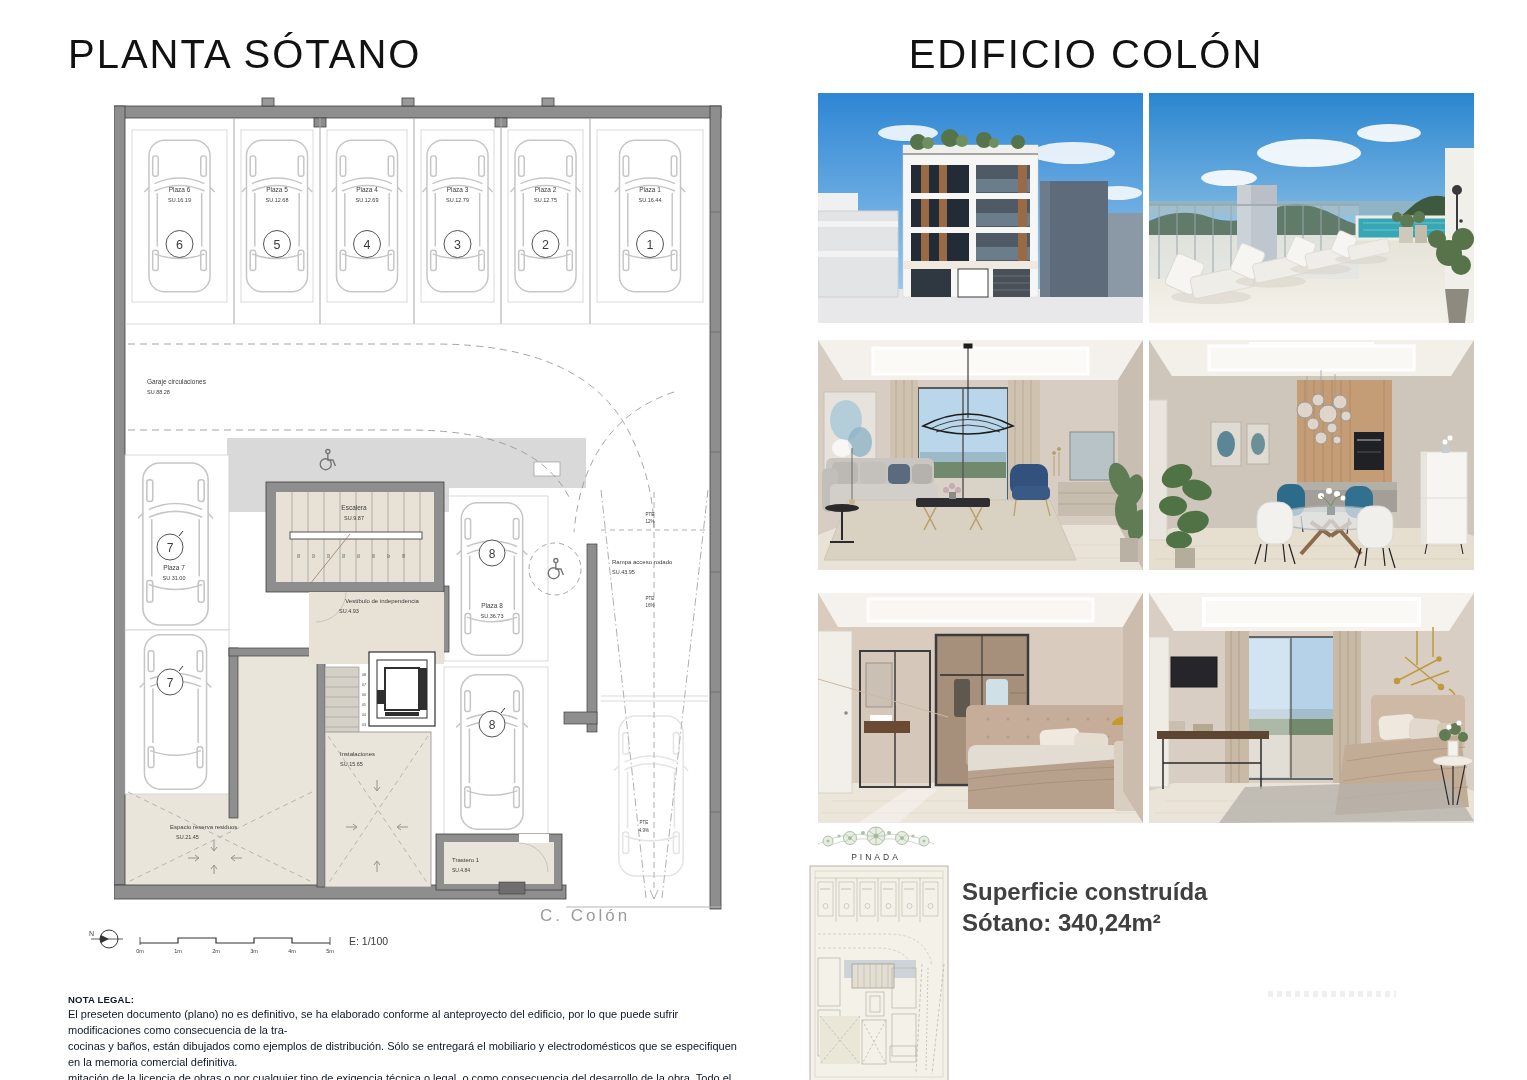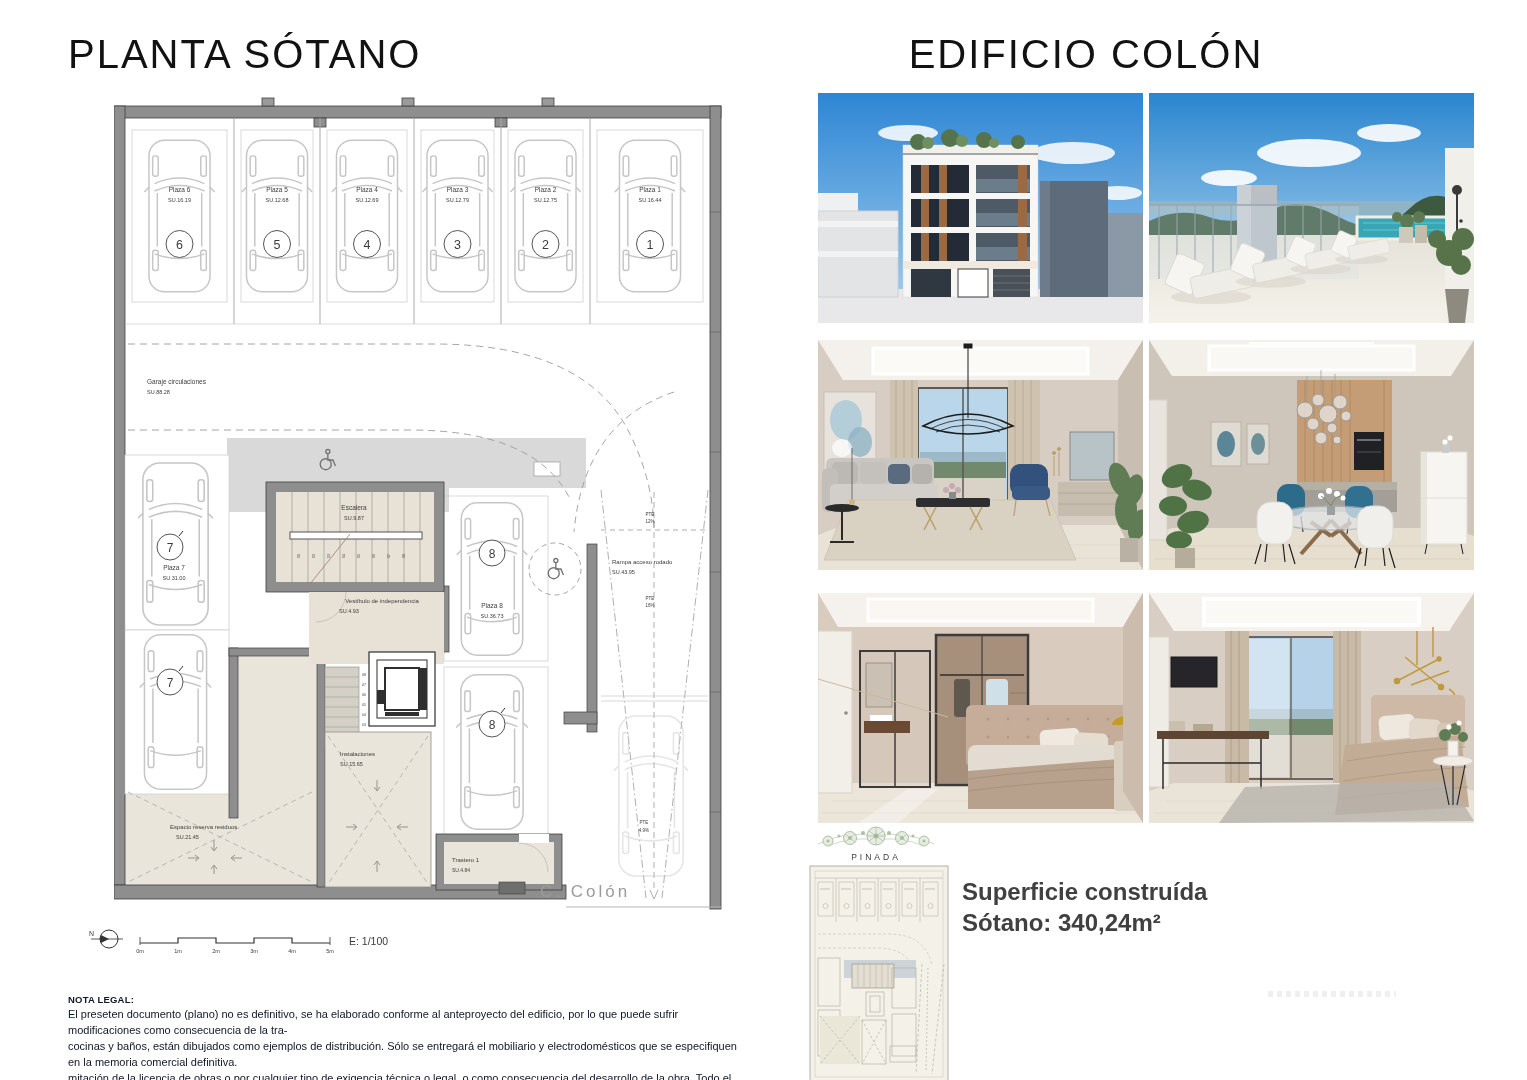--- a/index.html
+++ b/index.html
@@ -6,21 +6,21 @@
   .page{position:relative;width:1527px;height:1080px;background:#ffffff;overflow:hidden;
         font-family:"Liberation Sans",sans-serif;margin-top:8px;}
   .title{position:absolute;font-size:40px;letter-spacing:2px;color:#121212;font-weight:400;}
   #title-left{left:68px;top:24px;}
   #title-right{left:876px;top:24px;width:420px;text-align:center;}
   .abs{position:absolute;}
   svg text{font-family:"Liberation Sans",sans-serif;fill:#3c3c3c;}
   .legal{position:absolute;left:68px;top:986px;width:680px;color:#0f172a;}
   .legal h4{margin:0 0 2px 0;font-size:9.5px;letter-spacing:.2px;}
   .legal p{margin:0;font-size:11px;line-height:1.45;}
-  .street{position:absolute;left:540px;top:874px;font-size:17px;color:#9b9b9b;letter-spacing:3px;}
+  .street{position:absolute;left:540px;top:898px;font-size:17px;color:#9b9b9b;letter-spacing:3px;}
   .summary{position:absolute;left:962px;top:868px;font-size:24px;font-weight:bold;color:#404040;line-height:1.3;}
   .photo{position:absolute;width:325px;height:230px;overflow:hidden;}
   .sig{position:absolute;left:1268px;top:983px;width:128px;height:6px;opacity:.45;
        background:repeating-linear-gradient(90deg,#dcdcdc 0 5px,transparent 5px 9px);}
 </style>
 </head>
 <body>
 
 <div class="page">
 

